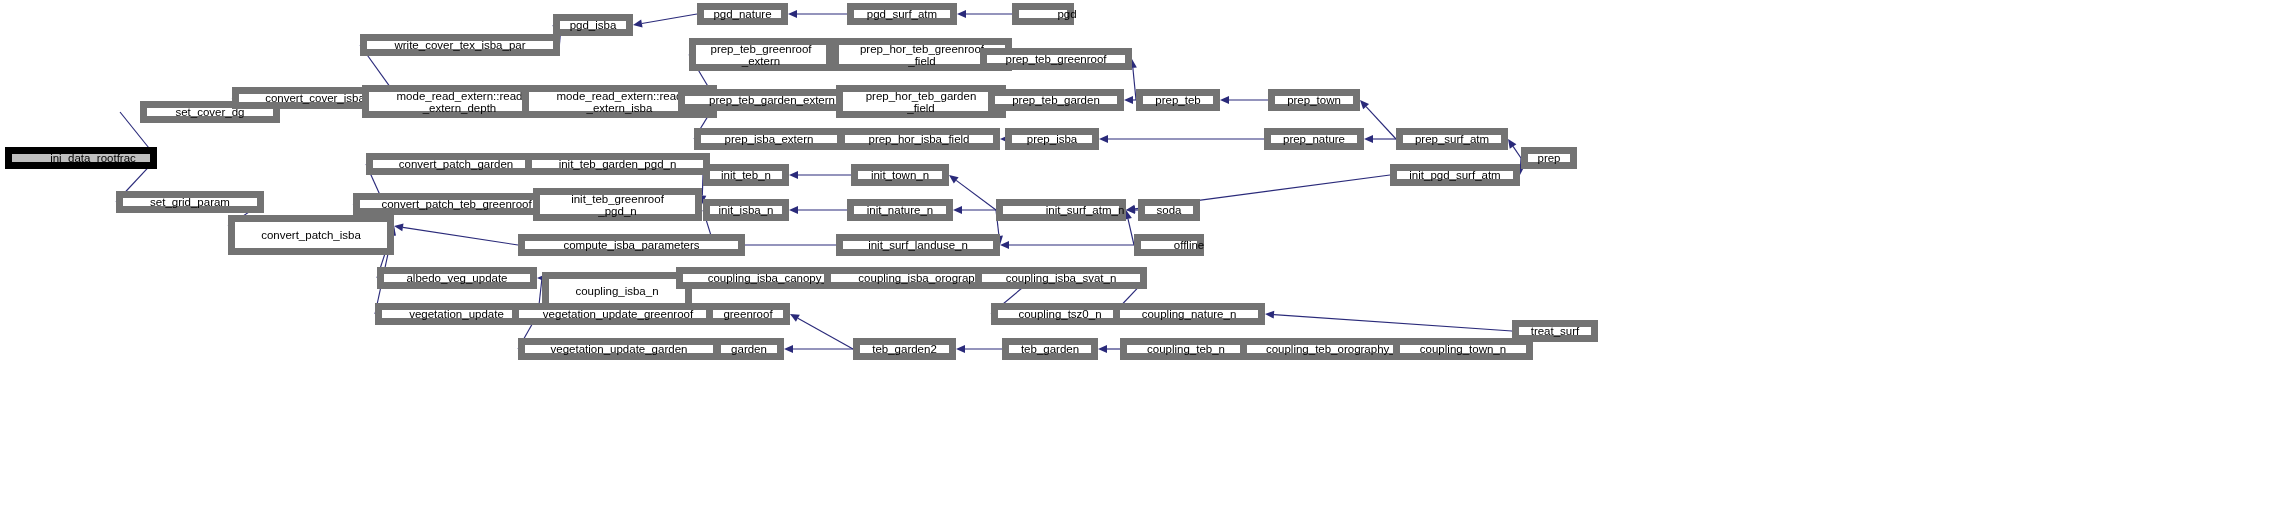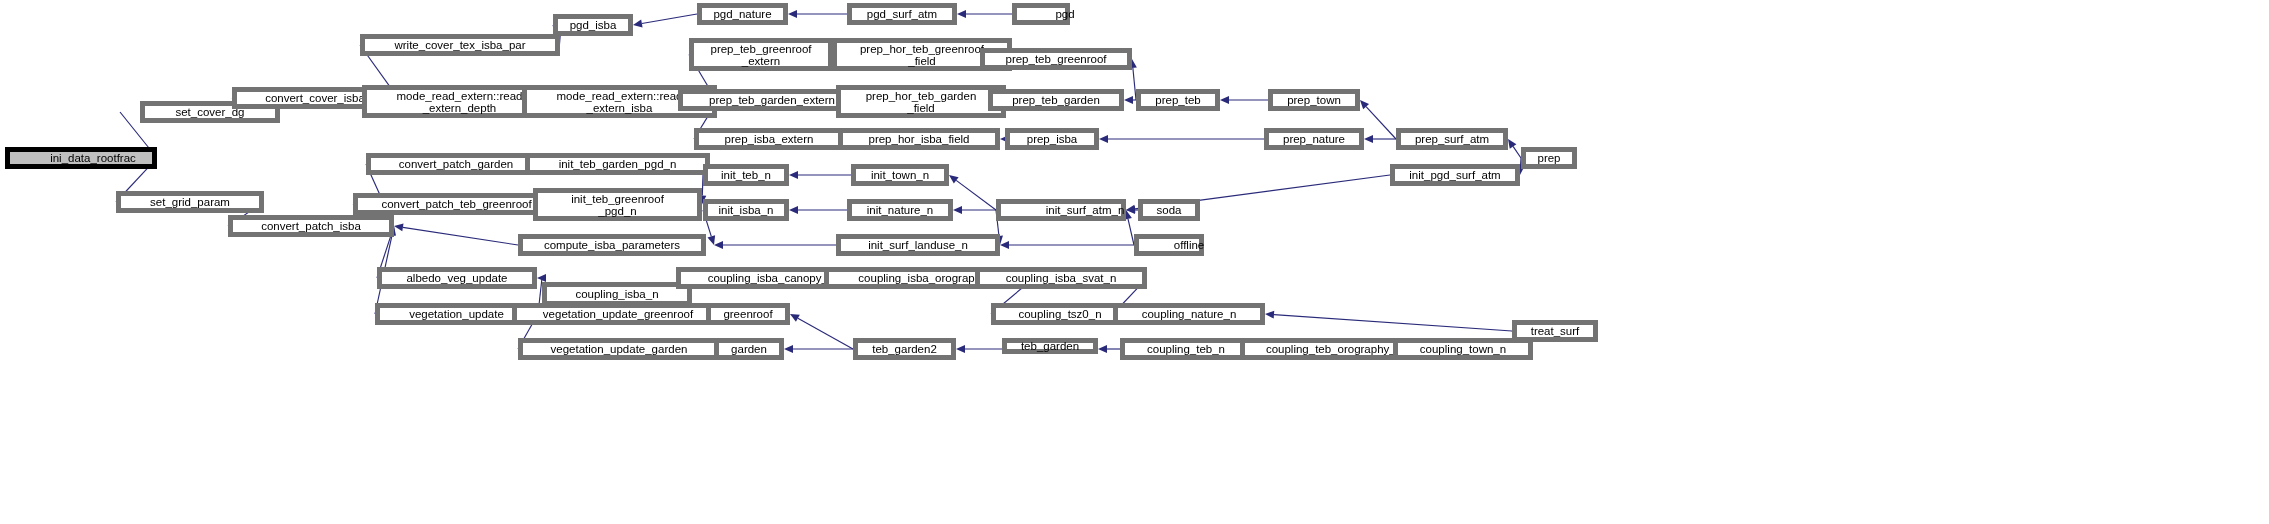--- a/index.html
+++ b/index.html
@@ -1,19 +1,19 @@
 <!DOCTYPE html>
 <html><head>
 <meta charset="utf-8">
 <style>
   html,body{margin:0;padding:0;background:#ffffff;}
   #canvas{position:relative;width:2269px;height:524px;background:#ffffff;
           font-family:"Liberation Sans", sans-serif;overflow:hidden;}
   svg#edges{position:absolute;left:0;top:0;width:2269px;height:524px;}
-  .node{position:absolute;box-sizing:border-box;border:5px solid #737373;
+  .node{position:absolute;box-sizing:border-box;border:7px solid #737373;
         background:#ffffff;color:#000000;display:flex;align-items:center;
         justify-content:center;text-align:center;font-size:11.5px;line-height:12px;
         white-space:pre-line;letter-spacing:0px;}
   .node.root{background:#bfbfbf;border-color:#000000;}
 </style>
 </head>
 <body>
 
 <div id="canvas">
   <svg id="edges" viewBox="0 0 2269 524" preserveAspectRatio="none">
@@ -152,36 +152,36 @@
       <line x1="1512" y1="331" x2="1273.978758907598" y2="314.6179712608468" stroke="#2a2a7a" stroke-width="1.15"></line>
       <polygon points="1265,314 1274.2534128013076,310.62741174635886 1273.7041050138882,318.6085307753347" fill="#2a2a7a"></polygon>
       <line x1="1512" y1="331" x2="1526.1666905787124" y2="343.14287763889627" stroke="#2a2a7a" stroke-width="1.15"></line>
       <polygon points="1533,349 1523.5635250848886,346.17990404835746 1528.7698560725362,340.1058512294351" fill="#2a2a7a"></polygon>
     </svg>
   <div id="nodes">
       <div class="node root" style="left: 5px; top: 147px; width: 152px; height: 22px; padding-left: 24px;">ini_data_rootfrac</div>
       <div class="node" style="left: 120px; top: 101px; width: 140px; height: 22px; margin-left: 20px;">set_cover_dg</div>
       <div class="node" style="left: 116px; top: 191px; width: 148px; height: 22px;">set_grid_param</div>
       <div class="node" style="left: 232px; top: 87px; width: 166px; height: 22px;">convert_cover_isba</div>
-      <div class="node" style="left: 228px; top: 215px; width: 166px; height: 22px;">convert_patch_isba</div>
+      <div class="node" style="left: 228px; top: 215px; width: 166px; height: 40px;">convert_patch_isba</div>
       <div class="node" style="left: 360px; top: 34px; width: 200px; height: 22px;">write_cover_tex_isba_par</div>
       <div class="node" style="left: 362px; top: 85px; width: 195px; height: 33px;">mode_read_extern::read
 _extern_depth</div>
       <div class="node" style="left: 366px; top: 153px; width: 180px; height: 22px;">convert_patch_garden</div>
       <div class="node" style="left: 353px; top: 193px; width: 207px; height: 22px;">convert_patch_teb_greenroof</div>
       <div class="node" style="left: 377px; top: 267px; width: 160px; height: 22px;">albedo_veg_update</div>
       <div class="node" style="left: 375px; top: 303px; width: 163px; height: 22px;">vegetation_update</div>
       <div class="node" style="left: 553px; top: 14px; width: 80px; height: 22px;">pgd_isba</div>
       <div class="node" style="left: 522px; top: 85px; width: 195px; height: 33px;">mode_read_extern::read
 _extern_isba</div>
       <div class="node" style="left: 525px; top: 153px; width: 185px; height: 22px;">init_teb_garden_pgd_n</div>
       <div class="node" style="left: 533px; top: 188px; width: 169px; height: 33px;">init_teb_greenroof
 _pgd_n</div>
-      <div class="node" style="left: 518px; top: 234px; width: 188px; height: 22px;">compute_isba_parameters</div>
-      <div class="node" style="left: 542px; top: 282px; width: 150px; height: 24px;">coupling_isba_n</div>
+      <div class="node" style="left: 518px; top: 234px; width: 227px; height: 22px;">compute_isba_parameters</div>
+      <div class="node" style="left: 542px; top: 272px; width: 150px; height: 38px;">coupling_isba_n</div>
       <div class="node" style="left: 512px; top: 303px; width: 212px; height: 22px;">vegetation_update_greenroof</div>
       <div class="node" style="left: 518px; top: 338px; width: 202px; height: 22px;">vegetation_update_garden</div>
       <div class="node" style="left: 697px; top: 3px; width: 91px; height: 22px;">pgd_nature</div>
       <div class="node" style="left: 689px; top: 38px; width: 144px; height: 33px;">prep_teb_greenroof
 _extern</div>
       <div class="node" style="left: 678px; top: 89px; width: 188px; height: 22px;">prep_teb_garden_extern</div>
       <div class="node" style="left: 694px; top: 128px; width: 150px; height: 22px;">prep_isba_extern</div>
       <div class="node" style="left: 703px; top: 164px; width: 86px; height: 22px;">init_teb_n</div>
       <div class="node" style="left: 703px; top: 199px; width: 86px; height: 22px;">init_isba_n</div>
       <div class="node" style="left: 706px; top: 303px; width: 84px; height: 22px;">greenroof</div>
@@ -198,21 +198,21 @@
       <div class="node" style="left: 836px; top: 234px; width: 164px; height: 22px;">init_surf_landuse_n</div>
       <div class="node" style="left: 824px; top: 267px; width: 210px; height: 22px;">coupling_isba_orography_n</div>
       <div class="node" style="left: 853px; top: 338px; width: 103px; height: 22px;">teb_garden2</div>
       <div class="node" style="left: 1012px; top: 3px; width: 56px; height: 22px; padding-left: 48px;">pgd</div>
       <div class="node" style="left: 980px; top: 48px; width: 152px; height: 22px;">prep_teb_greenroof</div>
       <div class="node" style="left: 988px; top: 89px; width: 136px; height: 22px;">prep_teb_garden</div>
       <div class="node" style="left: 1005px; top: 128px; width: 94px; height: 22px;">prep_isba</div>
       <div class="node" style="left: 996px; top: 199px; width: 130px; height: 22px; padding-left: 48px;">init_surf_atm_n</div>
       <div class="node" style="left: 975px; top: 267px; width: 172px; height: 22px; text-align: center;">coupling_isba_svat_n</div>
       <div class="node" style="left: 991px; top: 303px; width: 138px; height: 22px;">coupling_tsz0_n</div>
-      <div class="node" style="left: 1002px; top: 338px; width: 96px; height: 16px;">teb_garden</div>
+      <div class="node" style="left: 1002px; top: 338px; width: 96px; height: 22px;">teb_garden</div>
       <div class="node" style="left: 1138px; top: 199px; width: 62px; height: 22px;">soda</div>
       <div class="node" style="left: 1134px; top: 234px; width: 70px; height: 22px; padding-left: 40px;">offline</div>
       <div class="node" style="left: 1136px; top: 89px; width: 84px; height: 22px;">prep_teb</div>
       <div class="node" style="left: 1113px; top: 303px; width: 152px; height: 22px;">coupling_nature_n</div>
       <div class="node" style="left: 1120px; top: 338px; width: 132px; height: 22px;">coupling_teb_n</div>
       <div class="node" style="left: 1268px; top: 89px; width: 92px; height: 22px;">prep_town</div>
       <div class="node" style="left: 1264px; top: 128px; width: 100px; height: 22px;">prep_nature</div>
       <div class="node" style="left: 1240px; top: 338px; width: 188px; height: 22px;">coupling_teb_orography_n</div>
       <div class="node" style="left: 1396px; top: 128px; width: 112px; height: 22px;">prep_surf_atm</div>
       <div class="node" style="left: 1390px; top: 164px; width: 130px; height: 22px;">init_pgd_surf_atm</div>

